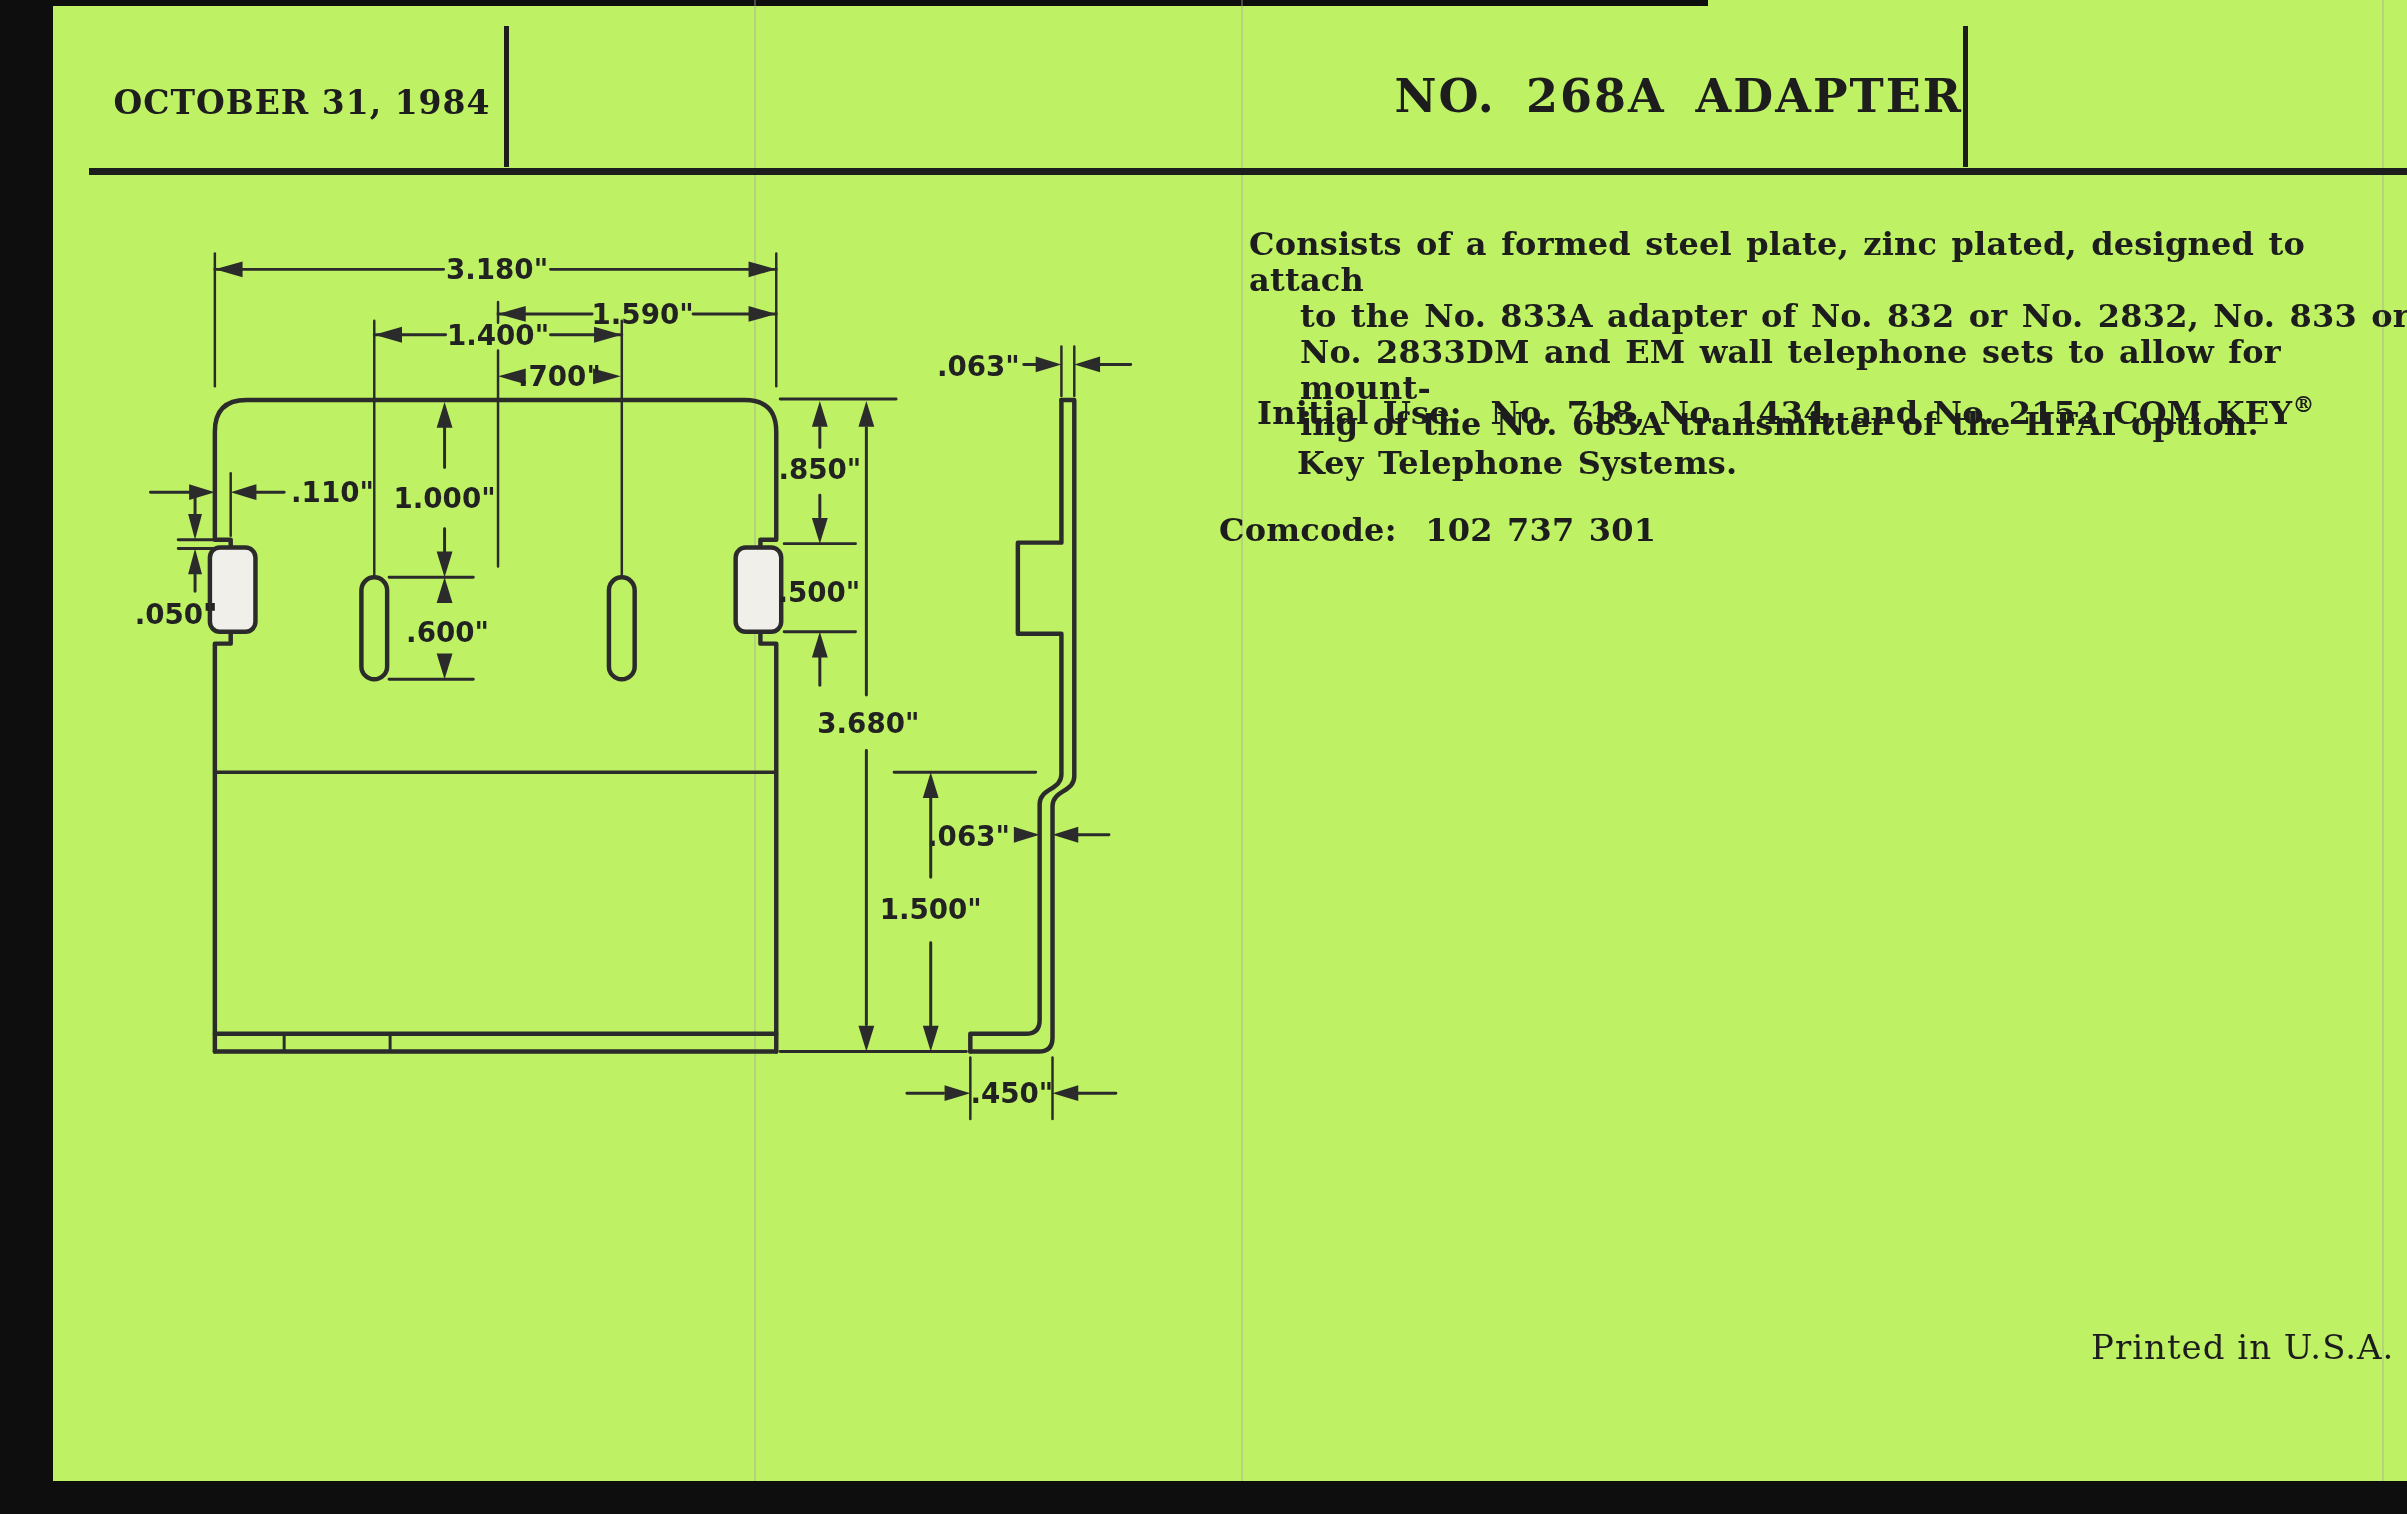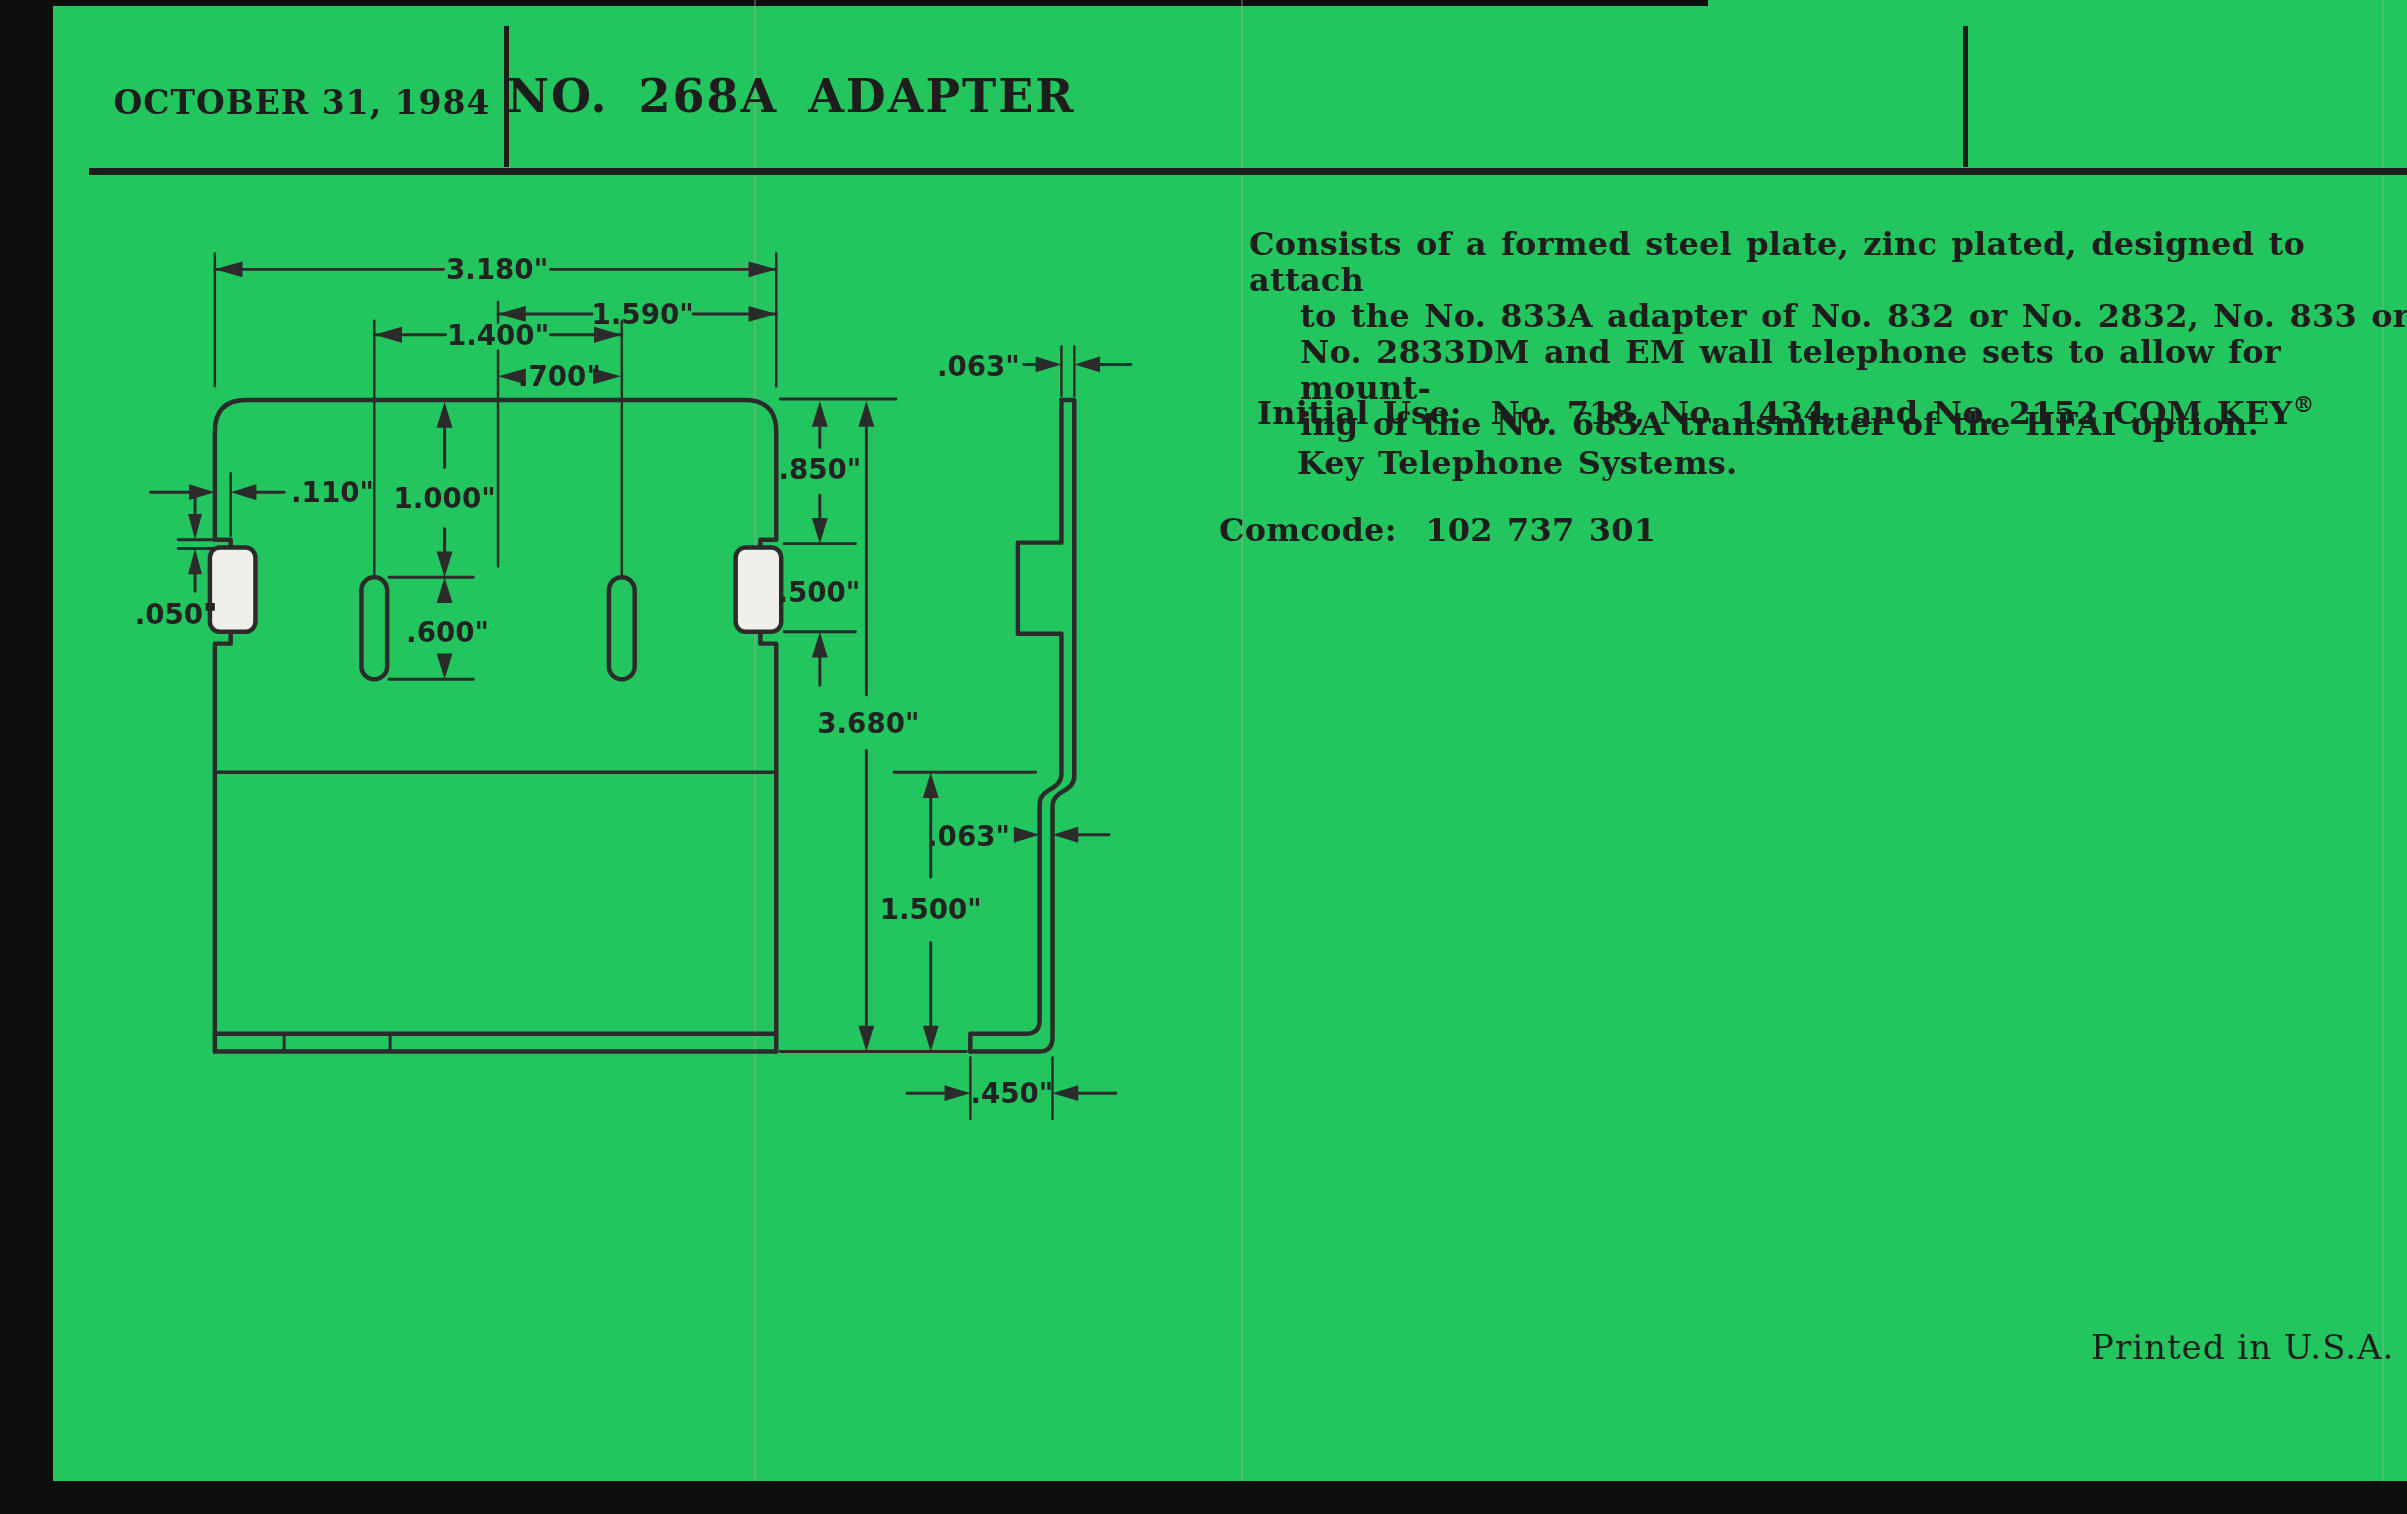--- a/index.html
+++ b/index.html
@@ -1,22 +1,22 @@
 <!DOCTYPE html>
 <html><head>
 <meta charset="utf-8">
 <style>
   html,body{margin:0;padding:0;background:#777;}
-  .page{position:relative;width:2408px;height:1515px;background:#22c55e;overflow:hidden;
+  .page{position:relative;width:2408px;height:1515px;background:#bef264;overflow:hidden;
         font-family:"DejaVu Serif", serif;color:#1d1d1d;}
   .abs{position:absolute;}
   .scanbar{background:#0e0e0e;}
   .fold{background:rgba(168,165,156,0.40);}
   .hdr-date{left:94px;top:83px;width:416px;text-align:center;font-size:33px;font-weight:bold;letter-spacing:1px;}
-  .hdr-title{left:507px;top:69px;width:1456px;text-align:left;font-size:46px;font-weight:bold;letter-spacing:2px;word-spacing:12px;}
+  .hdr-title{left:507px;top:69px;width:1456px;text-align:right;font-size:46px;font-weight:bold;letter-spacing:2px;word-spacing:12px;}
   .hdr-org{left:2020px;top:50px;width:386px;text-align:center;font-size:30px;font-weight:bold;line-height:37px;letter-spacing:0.5px;}
   .vdiv{top:26px;width:5px;height:141px;background:#1d1d1d;}
   .hrule{left:89px;top:168px;width:2319px;height:7px;background:#1d1d1d;}
   .desc{left:1249px;top:226px;width:1163px;font-size:32px;font-weight:bold;line-height:36px;letter-spacing:0.2px;word-spacing:3px;}
   .desc .ind{padding-left:51px;}
   .textline{font-size:32px;font-weight:bold;letter-spacing:0.2px;word-spacing:3px;white-space:pre;}
   .iu1{left:1257px;top:391px;}
   .iu2{left:1297px;top:444px;text-align:right;}
   .cc{left:1219px;top:511px;}
   sup{font-size:22px;}

